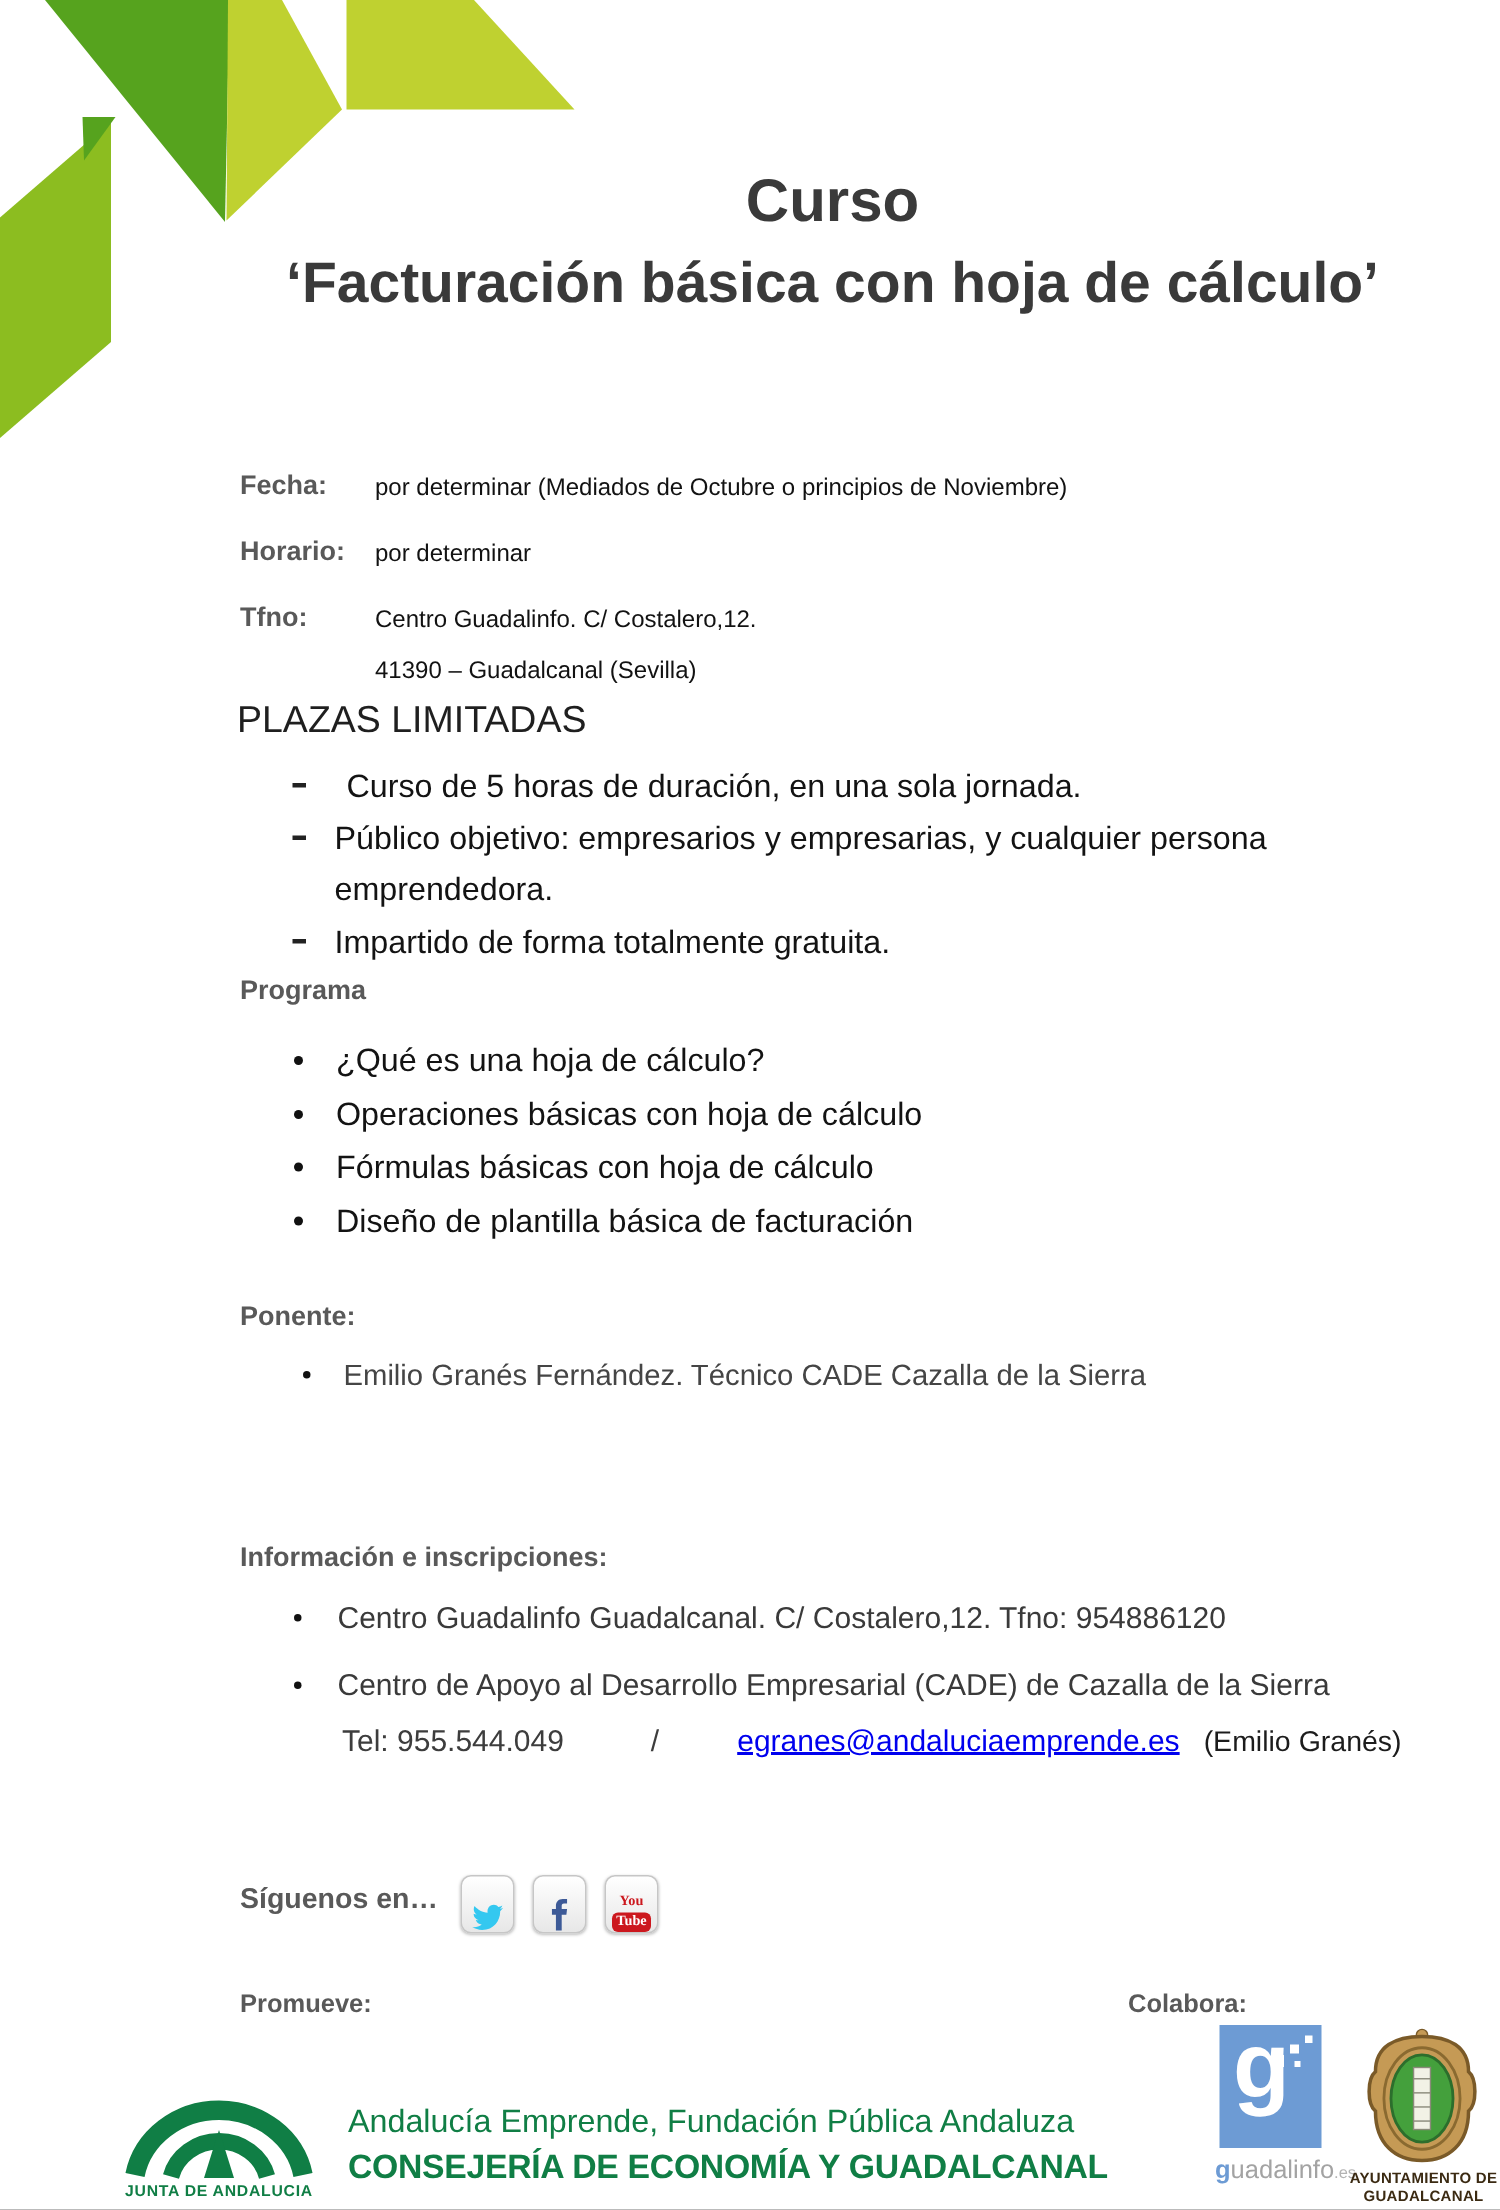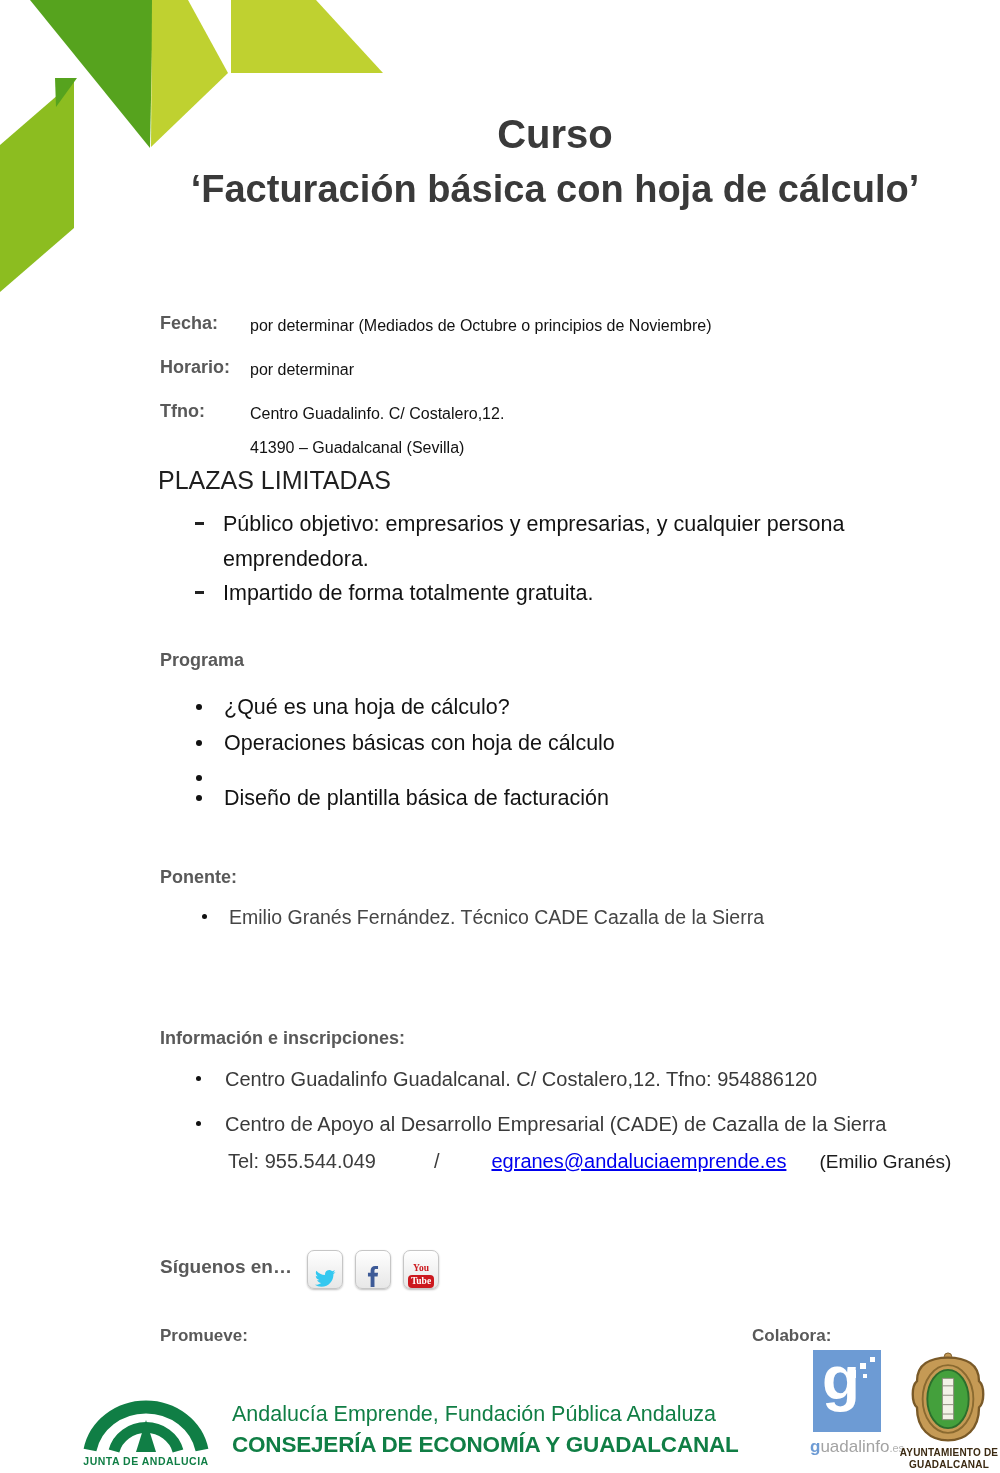--- a/index.html
+++ b/index.html
@@ -43,21 +43,21 @@
   .bul-dot{flex:none;width:6px;height:6px;border-radius:50%;background:#111;margin:14px 22px 0 0;}
   .prog .bul-item{font-size:21.5px;color:#131313;}
   .small .bul-item{font-size:19.5px;color:#454545;line-height:26px;}
   .small .bul-dot{width:5px;height:5px;margin:10px 22px 0 0;}
   .info .bul-item{font-size:20px;color:#3a3a3a;line-height:26px;}
 
   
   .telline{left:228px;top:1150px;display:flex;font-size:20px;color:#3d3d3d;}
   .telline .slash{margin:0 52px 0 58px;color:#3d3d3d;}
   .email{color:#0000EE;text-decoration:underline;}
-  .email-note{margin-left:33px;color:#1c1c1c;font-size:19px;padding-top:1px;}
+  .email-note{margin-left:16px;color:#1c1c1c;font-size:19px;padding-top:1px;}
 
   
   .social-label{left:160px;top:1256px;font-size:19px;font-weight:bold;color:#595959;}
   .sicons{left:307px;top:1250px;display:flex;gap:12px;}
   .sicon{
     width:34px;height:37px;border-radius:7px;
     background:linear-gradient(#ffffff,#e7e7e7);
     border:1px solid #c6c6c6;
     box-shadow:0 1px 2px rgba(0,0,0,.25);
     display:flex;align-items:flex-end;justify-content:center;
@@ -121,40 +121,45 @@
     <span class="val">
       <span>Centro Guadalinfo. C/ Costalero,12.</span><br>
       <span>41390 – Guadalcanal (Sevilla)</span>
     </span>
   </div>
 
   <div class="abs plazas">PLAZAS LIMITADAS</div>
   <div class="abs dashlist">
     <div class="dash-item">
       <span class="dash-marker"></span>
+      <span class="pad1">Curso de 5 horas de duración, en una sola jornada.</span>
+    </div>
+    <div class="dash-item">
+      <span class="dash-marker"></span>
       <span>Público objetivo: empresarios y empresarias, y cualquier persona emprendedora.</span>
     </div>
     <div class="dash-item">
       <span class="dash-marker"></span>
       <span>Impartido de forma totalmente gratuita.</span>
     </div>
   </div>
 
   <div class="abs seclbl" style="left:160px;top:650px">Programa</div>
   <div class="abs bullist prog" style="top:690px">
     <div class="bul-item">
       <span class="bul-dot"></span>
       <span>¿Qué es una hoja de cálculo?</span>
     </div>
     <div class="bul-item">
       <span class="bul-dot"></span>
       <span>Operaciones básicas con hoja de cálculo</span>
     </div>
     <div class="bul-item">
       <span class="bul-dot"></span>
+      <span>Fórmulas básicas con hoja de cálculo</span>
     </div>
     <div class="bul-item">
       <span class="bul-dot"></span>
       <span>Diseño de plantilla básica de facturación</span>
     </div>
   </div>
 
   <div class="abs seclbl" style="left:160px;top:867px">Ponente:</div>
   <div class="abs bullist small" style="left:202px;top:904px">
     <div class="bul-item">

